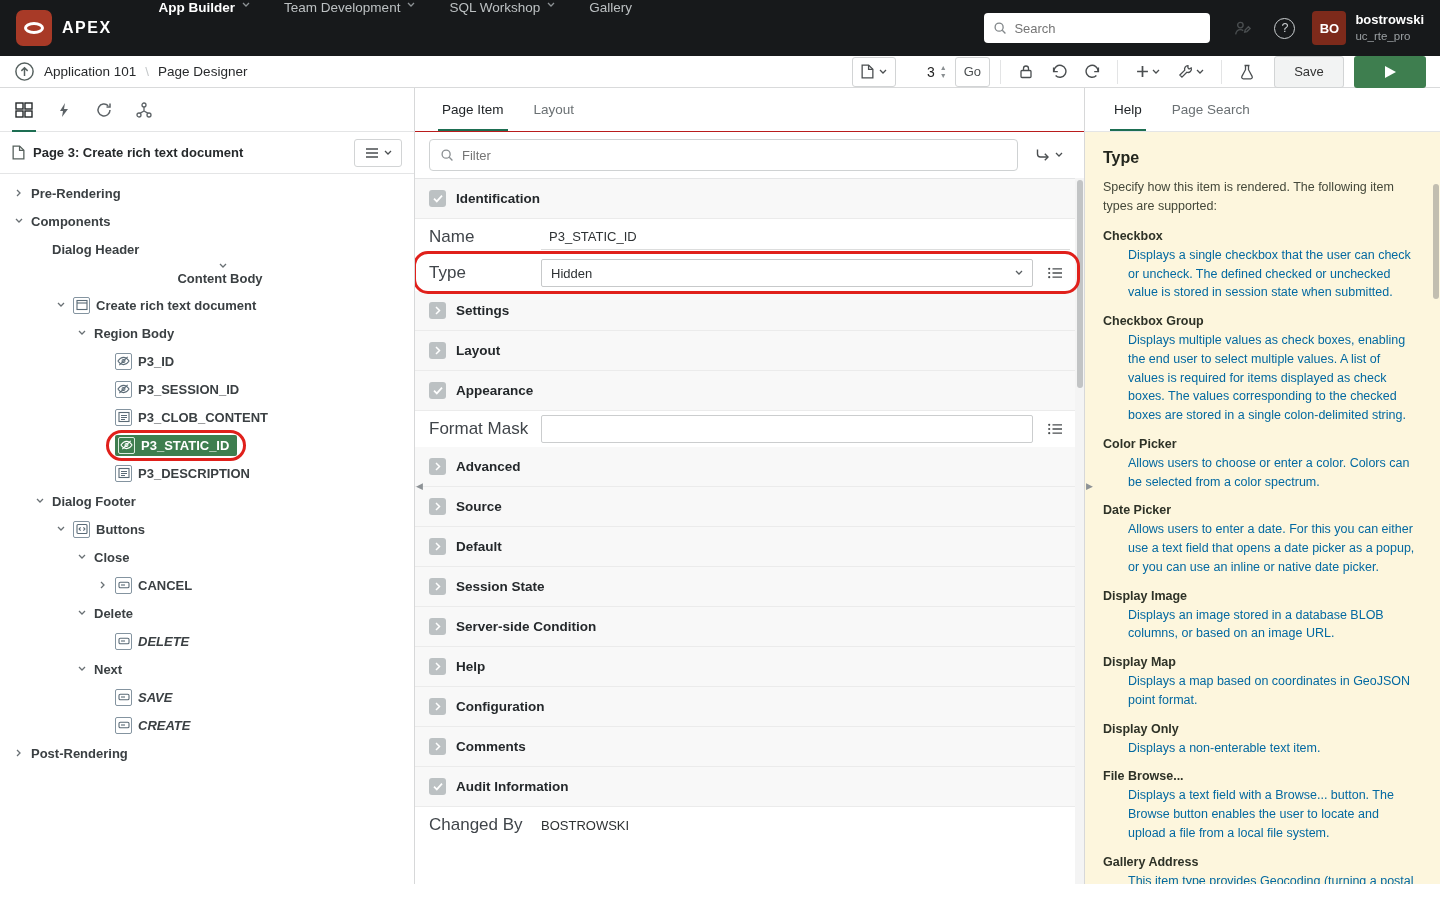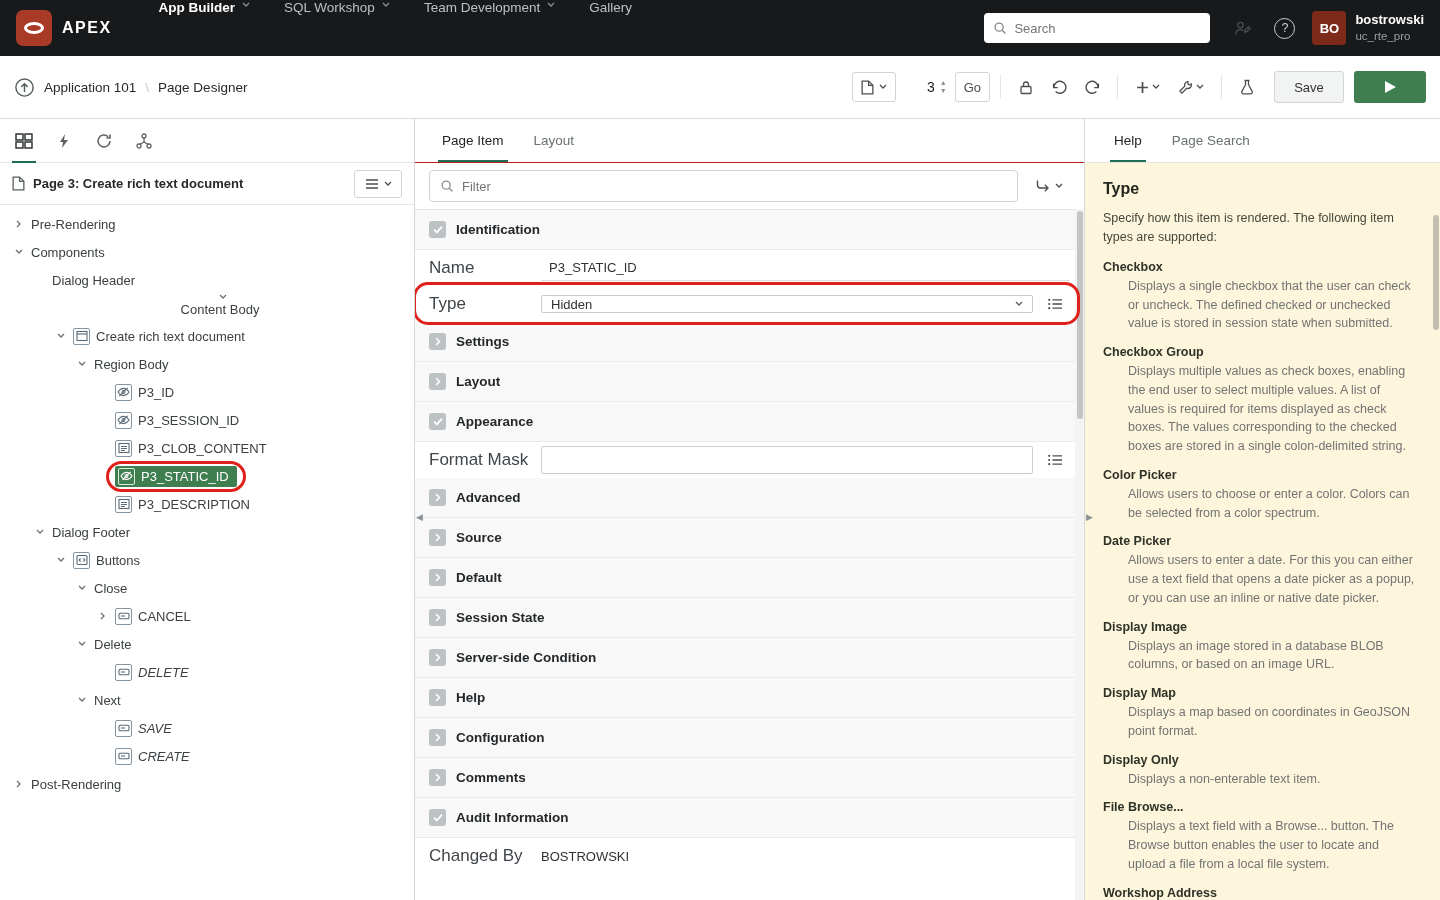--- a/index.html
+++ b/index.html
@@ -27,21 +27,21 @@
   .hdr-search input{border:none;outline:none;flex:1;font-size:13px;font-family:inherit;color:#333;background:transparent;}
   .hdr-icon{color:#ccd0d2;display:flex;}
   .help-circle{width:21px;height:21px;border:1.5px solid #ccd0d2;border-radius:50%;display:grid;place-items:center;font-size:12.5px;color:#ccd0d2;}
   .user-chip{display:flex;align-items:center;gap:9px;}
   .avatar{width:34px;height:34px;border-radius:4px;background:#7d2a1b;color:#fff;font-weight:700;font-size:13px;display:grid;place-items:center;}
   .user-text{line-height:1.3;}
   .user-name{color:#fff;font-size:13px;font-weight:700;}
   .user-ws{color:#9ba0a3;font-size:11.5px;}
 
   
-  .toolbar{height:63px;border-bottom:1px solid #d9dadb;display:flex;align-items:center;padding:0 14px;background:#fff;gap:40px;}
+  .toolbar{height:32px;border-bottom:1px solid #d9dadb;display:flex;align-items:center;padding:0 14px;background:#fff;gap:40px;}
   .crumb{display:flex;align-items:center;gap:9px;color:#27292b;font-size:13.5px;}
   .crumb .sep{color:#c5c8ca;}
   .up-circle{color:#55605e;display:flex;}
   .tb-actions{margin-left:auto;display:flex;align-items:center;gap:3px;}
   .tb-box{height:30px;border:1px solid #d2d4d5;border-radius:3px;background:#fff;display:flex;align-items:center;justify-content:center;padding:0 8px;gap:5px;color:#4a4e50;font-size:13px;}
   .page-spin{display:flex;align-items:center;}
   .page-num{width:36px;border:none;outline:none;text-align:right;font-size:14px;color:#222;font-family:inherit;background:transparent;}
   .spin{display:flex;flex-direction:column;justify-content:center;color:#8a8f92;font-size:7px;line-height:8px;padding:0 5px;}
   .tb-icon{width:30px;height:30px;display:grid;place-items:center;color:#4a4e50;background:transparent;border:none;}
   .tb-icon.with-chev{width:40px;display:flex;align-items:center;justify-content:center;gap:3px;}
@@ -55,21 +55,21 @@
 
   
   .left-panel{width:415px;border-right:1px solid #d7d8d9;display:flex;flex-direction:column;background:#fff;flex:none;}
   .icon-tabs{height:44px;border-bottom:1px solid #e4e5e6;display:flex;align-items:center;padding:0 4px;flex:none;}
   .itab{width:40px;height:44px;display:grid;place-items:center;color:#5c6266;position:relative;background:transparent;border:none;}
   .itab.active{color:#24282a;}
   .itab.active::after{content:"";position:absolute;left:8px;right:8px;bottom:0;height:2px;background:#1d6e52;}
   .tree-header{height:42px;border-bottom:1px solid #e4e5e6;display:flex;align-items:center;gap:8px;padding:0 12px;flex:none;color:#56605c;}
   .tree-title{font-size:13px;font-weight:700;color:#26292b;}
   .tree-menu{margin-left:auto;width:48px;height:28px;border:1px solid #d2d4d5;border-radius:3px;display:flex;align-items:center;justify-content:center;gap:5px;color:#4a4e50;background:#fff;}
-  .tree{flex:1;padding-top:5px;overflow:hidden;}
+  .tree{flex:1;padding-top:5px;overflow:hidden;font-weight:bold;}
   .tree-row{height:28px;display:flex;align-items:center;font-size:13px;color:#3b4043;}
   .tw-chev{width:18px;display:flex;justify-content:center;color:#697074;flex:none;}
   .node-content{display:flex;align-items:center;gap:6px;padding:2px 8px 2px 3px;border-radius:2px;}
   .node-icon{width:17px;height:17px;border:1px solid #8494a0;border-radius:2px;color:#5a6a76;display:grid;place-items:center;background:#fff;flex:none;}
   .node-label{white-space:nowrap;}
   .node-label.italic{font-style:italic;}
   .selected-pill{background:var(--accent);color:#fff;}
   .selected-pill .node-icon{border-color:#ddeee2;color:#fff;background:transparent;}
   .ann-ring{display:inline-flex;align-items:center;border:3px solid var(--red);border-radius:16px;padding:2px 6px;margin-left:-6px;}
 
@@ -84,40 +84,40 @@
   .filter-box input{border:none;outline:none;flex:1;font-size:13px;color:#8b5cf6;font-family:inherit;background:transparent;}
   .goto-btn{width:46px;height:30px;display:flex;align-items:center;justify-content:center;gap:4px;color:#4a4e50;background:transparent;border:none;}
   .accordion{flex:1;border-top:1px solid #e4e5e6;position:relative;overflow:hidden;}
   .sec-header{height:40px;display:flex;align-items:center;gap:10px;padding:0 14px;background:#f8f8f8;border-bottom:1px solid #ebebeb;}
   .sec-icon{width:17px;height:17px;border-radius:3px;background:#bcc1c3;display:grid;place-items:center;flex:none;}
   .sec-label{font-size:13.5px;font-weight:700;color:#24282b;}
   .field-row{height:36px;display:flex;align-items:center;padding:0 14px;position:relative;background:#fff;}
   .field-label{width:112px;flex:none;font-size:17px;color:#40454a;}
   .field-input{flex:1;border:none;border-bottom:1px solid #dcdddd;font-size:13px;color:#2e3234;padding:5px 8px;font-family:inherit;outline:none;background:#fff;min-width:0;}
   .field-input.text-bordered{border:1px solid #cbcdce;border-radius:2px;height:28px;}
-  .field-select{flex:1;height:18px;border:1px solid #c7c9ca;border-radius:2px;display:flex;align-items:center;justify-content:space-between;padding:0 9px;font-size:13px;color:#2e3234;background:#fff;min-width:0;}
+  .field-select{flex:1;height:28px;border:1px solid #c7c9ca;border-radius:2px;display:flex;align-items:center;justify-content:space-between;padding:0 9px;font-size:13px;color:#2e3234;background:#fff;min-width:0;}
   .sel-chev{color:#5a5f62;display:flex;}
   .picker-btn{width:30px;height:28px;border:none;background:transparent;display:grid;place-items:center;color:#4a4e50;margin-left:7px;flex:none;}
   .field-readonly{font-size:13px;color:#2e3234;}
   .row-ring{position:absolute;left:-2px;right:4px;top:-4px;bottom:-3px;border:3px solid var(--red);border-radius:15px;pointer-events:none;z-index:3;}
   .center-scroll{position:absolute;top:90px;right:0;bottom:0;width:9px;background:#f4f4f4;z-index:2;}
   .center-scroll .thumb{position:absolute;top:2px;right:1.5px;width:6px;height:208px;background:#c2c4c5;border-radius:3px;}
   .collapse-arrow{position:absolute;left:1px;top:50%;transform:translateY(-50%);color:#8d9296;font-size:9px;z-index:4;background:transparent;border:none;}
 
   
   .right-panel{width:355px;flex:none;display:flex;flex-direction:column;background:var(--help-bg);position:relative;}
   .rtabs{height:44px;background:#fff;border-bottom:1px solid #e4e5e6;display:flex;padding-left:14px;flex:none;}
   .rtab{padding:0 15px;display:flex;align-items:center;font-size:13.5px;color:#6a7073;position:relative;background:transparent;border:none;font-family:inherit;}
   .rtab.active{color:#202427;}
   .rtab.active::after{content:"";position:absolute;left:11px;right:11px;bottom:0;height:2px;background:#1d6e52;}
   .help-body{flex:1;padding:17px 22px 0 18px;overflow:hidden;}
   .help-title{font-size:16px;font-weight:700;color:#23261e;margin-bottom:11px;}
   .help-intro{font-size:12.5px;color:#44483a;line-height:1.55;margin-bottom:0;}
   .help-term{font-size:12.5px;font-weight:700;color:#2e3227;margin-top:12px;}
-  .help-desc{font-size:12.5px;color:#737373;line-height:1.5;margin-top:3px;padding-left:25px;}
+  .help-desc{font-size:12.5px;color:#0369a1;line-height:1.5;margin-top:3px;padding-left:25px;}
   .right-scroll{position:absolute;top:44px;right:0;bottom:0;width:8px;z-index:2;}
   .right-scroll .thumb{position:absolute;top:52px;right:1px;width:6px;height:115px;background:#c2beb0;border-radius:3px;}
   .expand-arrow{position:absolute;left:1px;top:50%;transform:translateY(-50%);color:#8d9296;font-size:9px;z-index:4;background:transparent;border:none;}
 </style>
 </head>
 <body>
 
 <header class="top-bar">
   <div class="logo">
       <span class="logo-ellipse"></span>
@@ -126,29 +126,29 @@
   <nav class="main-nav" id="main-nav">
       <div class="nav-item active">
         <span class="nav-label">App Builder</span>
         <span class="nav-chev">
           <svg width="8" height="6" viewBox="0 0 8 6">
             <path d="M1 1l3 3 3-3" fill="none" stroke="currentColor" stroke-width="1.3"></path>
           </svg>
         </span>
       </div>
       <div class="nav-item">
-        <span class="nav-label">SQL Workshop</span>
+        <span class="nav-label">Team Development</span>
         <span class="nav-chev">
           <svg width="8" height="6" viewBox="0 0 8 6">
             <path d="M1 1l3 3 3-3" fill="none" stroke="currentColor" stroke-width="1.3"></path>
           </svg>
         </span>
       </div>
       <div class="nav-item">
-        <span class="nav-label">Team Development</span>
+        <span class="nav-label">SQL Workshop</span>
         <span class="nav-chev">
           <svg width="8" height="6" viewBox="0 0 8 6">
             <path d="M1 1l3 3 3-3" fill="none" stroke="currentColor" stroke-width="1.3"></path>
           </svg>
         </span>
       </div>
       <div class="nav-item">
         <span class="nav-label">Gallery</span>
       </div>
     </nav>
@@ -758,21 +758,21 @@
           <div class="help-term">Date Picker</div>
           <div class="help-desc">Allows users to enter a date. For this you can either use a text field that opens a date picker as a popup, or you can use an inline or native date picker.</div>
           <div class="help-term">Display Image</div>
           <div class="help-desc">Displays an image stored in a database BLOB columns, or based on an image URL.</div>
           <div class="help-term">Display Map</div>
           <div class="help-desc">Displays a map based on coordinates in GeoJSON point format.</div>
           <div class="help-term">Display Only</div>
           <div class="help-desc">Displays a non-enterable text item.</div>
           <div class="help-term">File Browse...</div>
           <div class="help-desc">Displays a text field with a Browse... button. The Browse button enables the user to locate and upload a file from a local file system.</div>
-          <div class="help-term">Workshop Address</div>
+          <div class="help-term">Gallery Address</div>
           <div class="help-desc">This item type provides Geocoding (turning a postal address to a geo-coordinate) functionality.</div>
         </div>
     </div>
     <div class="right-scroll">
         <div class="thumb"></div>
       </div>
     <button class="expand-arrow">▶</button>
   </aside>
 </div>
 

